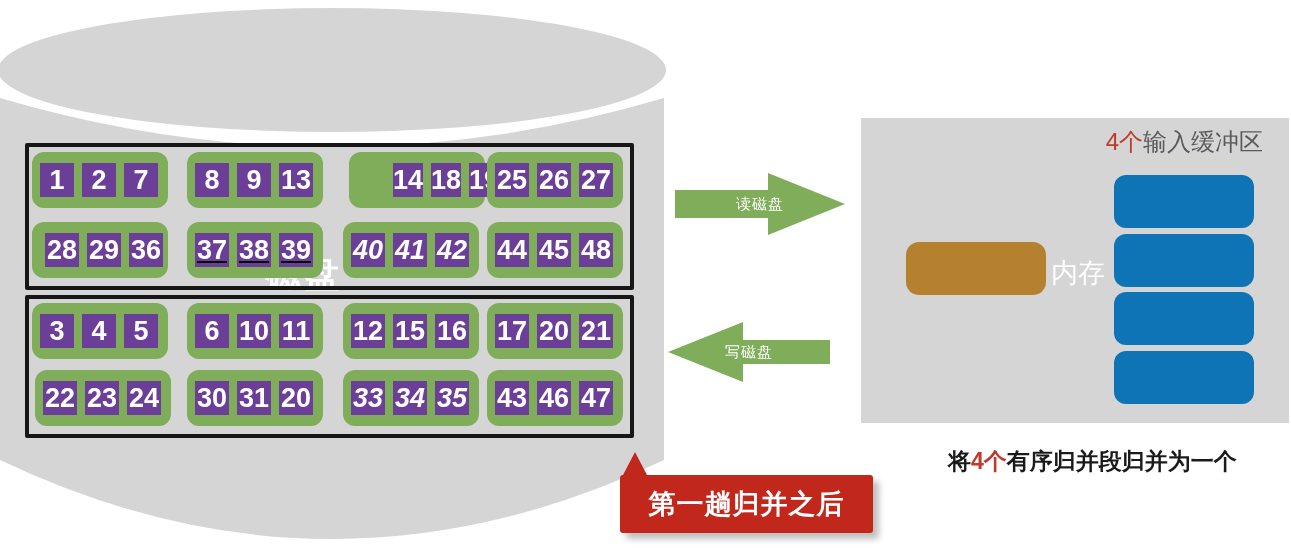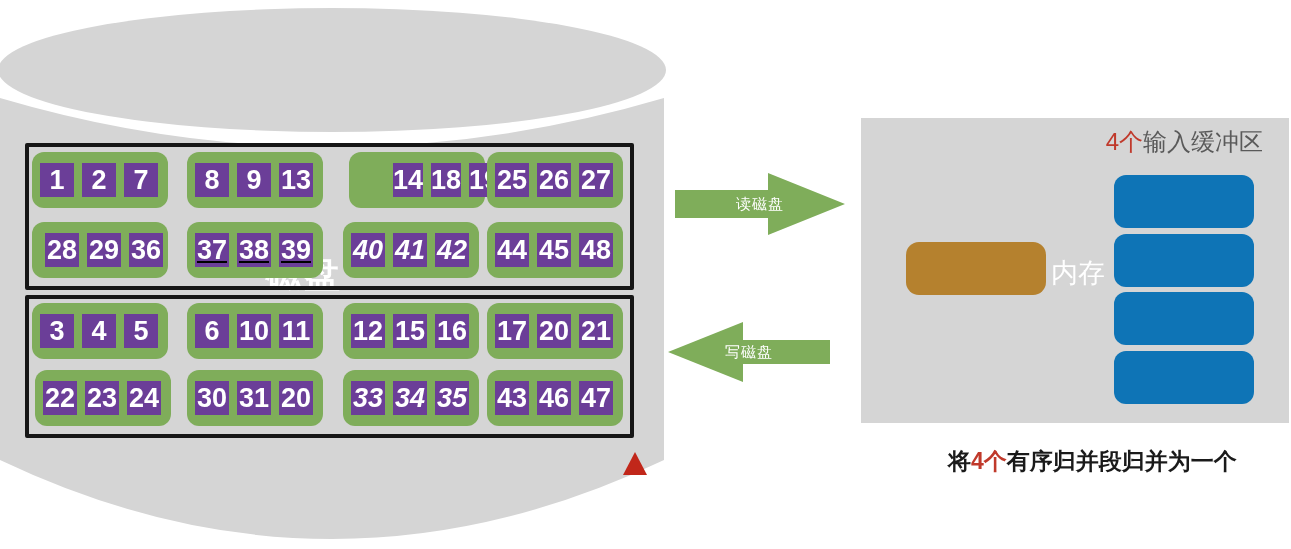--- a/index.html
+++ b/index.html
@@ -204,14 +204,17 @@
         <div class="input-buffer" style="top: 174px;"></div>
         <div class="input-buffer" style="top: 233px;"></div>
       </div>
   </div>
 
   <div id="merge-caption">
     <span>将</span><span class="red-text">4个</span><span>有序归并段归并为一个</span>
   </div>
 
   <div id="callout-pointer"></div>
+  <div id="callout-box">
+    <span>第一趟归并之后</span>
+  </div>
 
 </div>
 
 </body></html>

